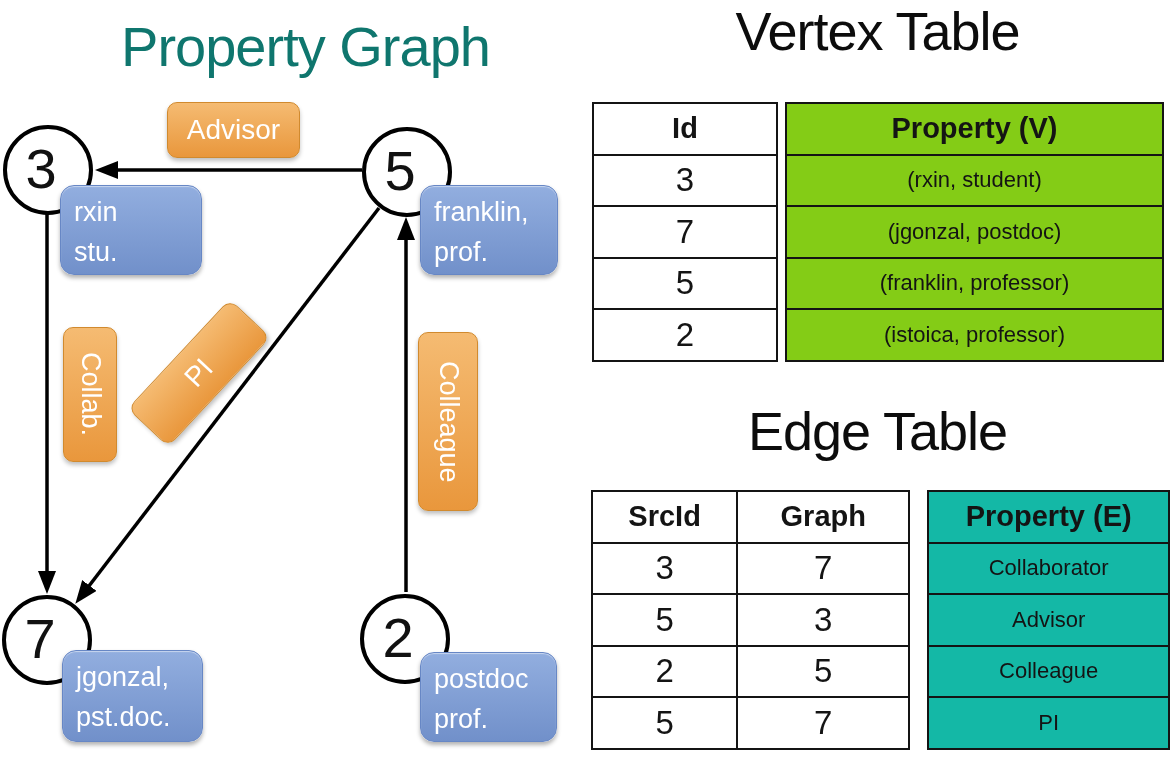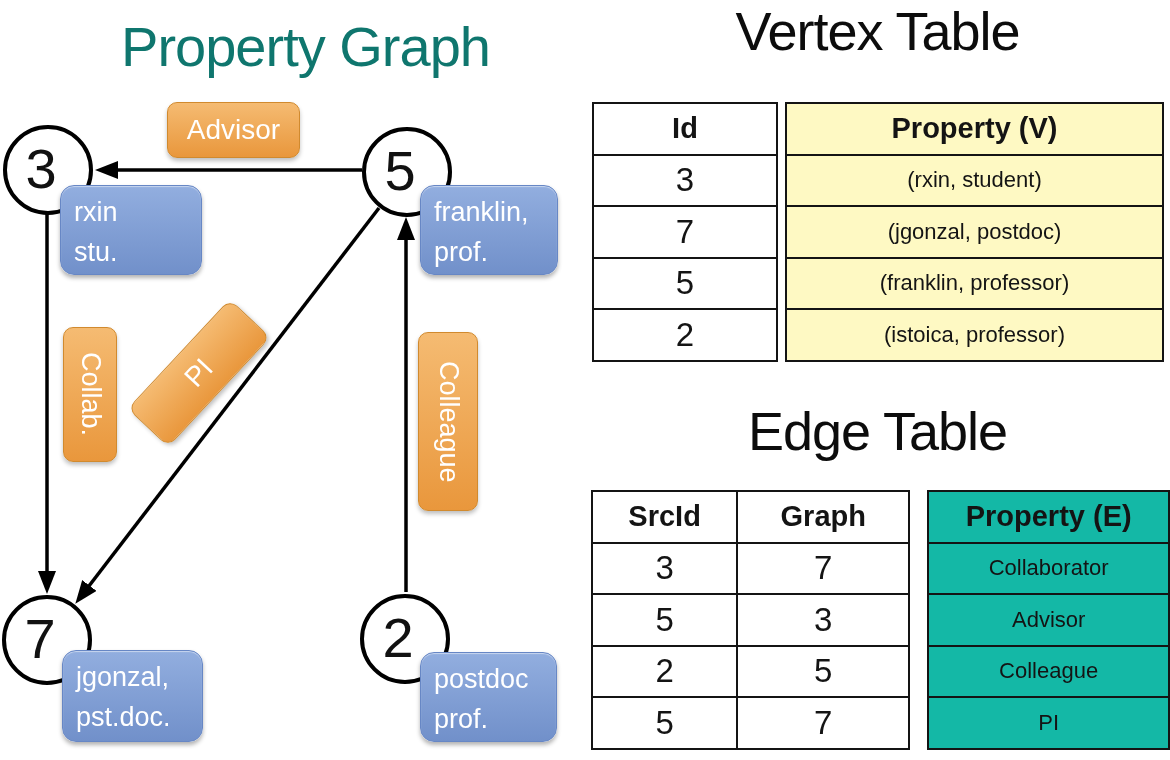--- a/index.html
+++ b/index.html
@@ -63,21 +63,21 @@
     height:49.5px;padding:0;font-weight:300;
   }
   th{font-weight:bold;font-size:29px;}
   td{font-size:33px;}
   td.prop{font-size:22px;}
   .vt-id-col{width:182px;}
   .vt-prop-col{width:375px;}
   .et-src-col{width:144px;}
   .et-dst-col{width:171px;}
   .et-prop-col{width:240px;}
-  .bg-blue th,.bg-blue td{background:#fef9c3;}
+  .bg-blue th,.bg-blue td{background:#84cc16;}
   .bg-tan th,.bg-tan td{background:#14b8a6;}
 </style>
 </head>
 <body>
 
 <div class="canvas">
 
   <div class="graph-panel">
     <div class="graph-title">Property Graph</div>
 

